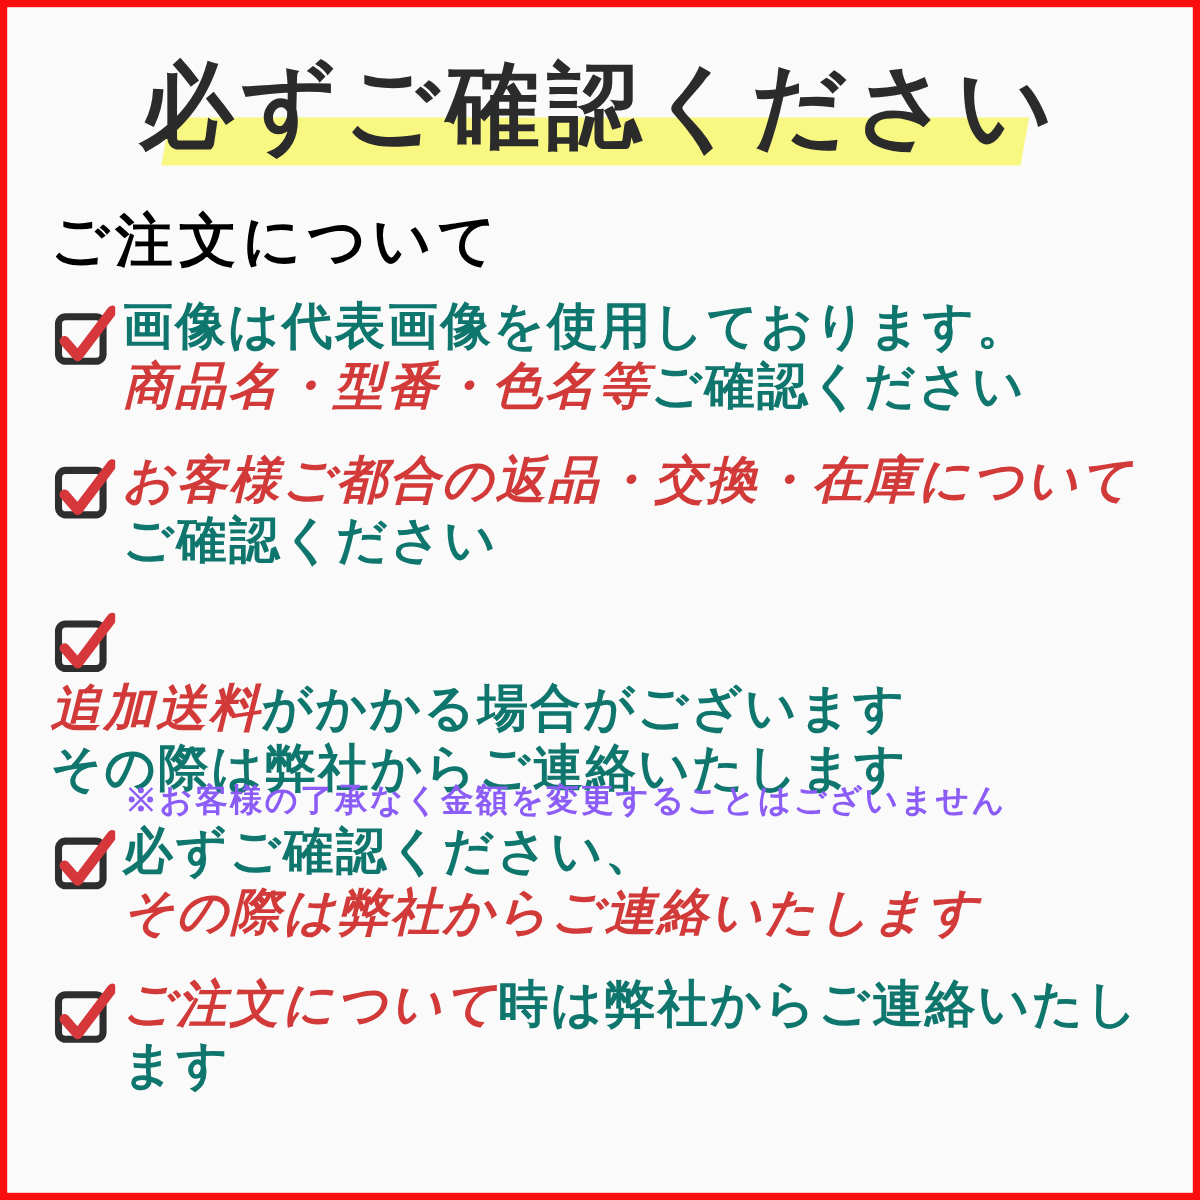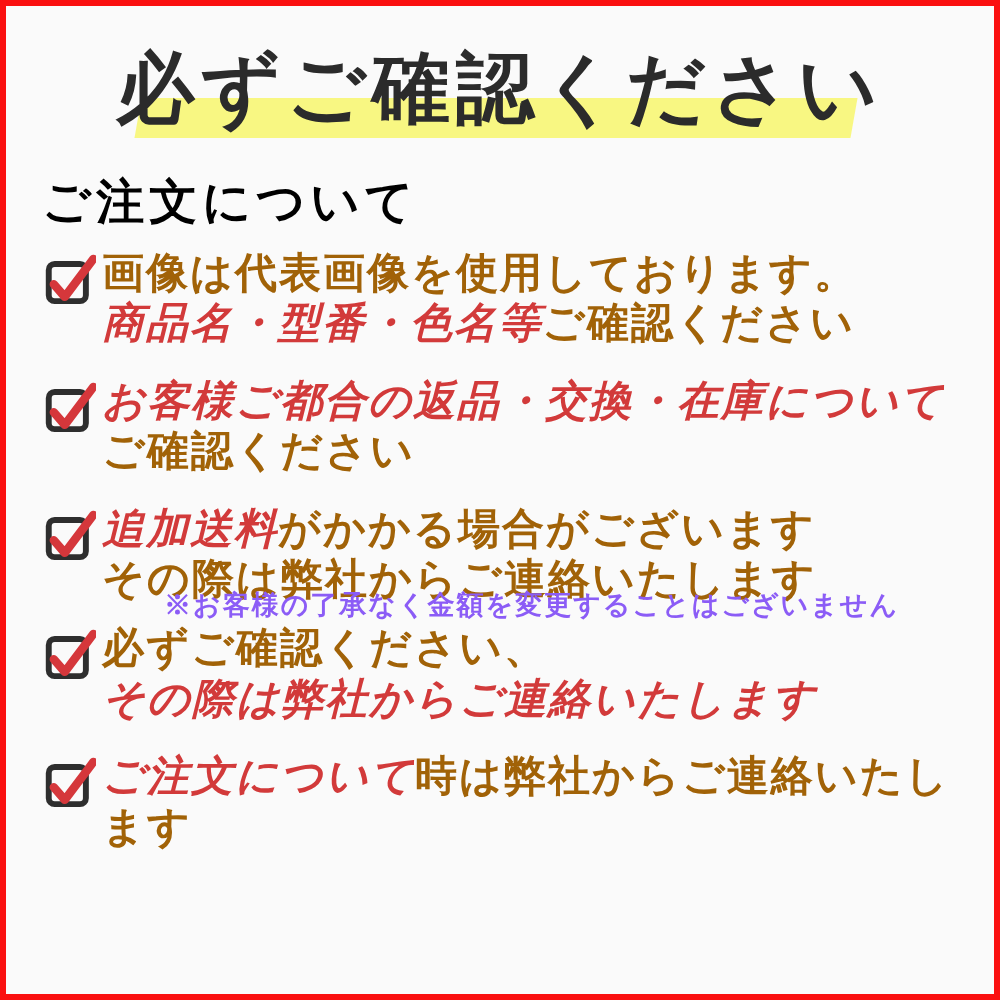--- a/index.html
+++ b/index.html
@@ -57,31 +57,31 @@
     width: 54px; height: 60px;
     margin: 2px 6px 0 0;
   }
   .txt {
     font-size: 42px;
     font-weight: 600;
     letter-spacing: 2px;
     line-height: 1.2;
     color: #2e2e2e;
   }
-  .seg-black { color: #a16207; }
+  .seg-black { color: #0f766e; }
   .seg-red   { color: #d23a3a; font-style: italic; }
   .note {
     margin: -16px 0 0 62px;
     font-size: 27px;
     font-weight: 600;
     letter-spacing: 2px;
     color: #8b5cf6;
     line-height: 1.3;
   }
-  .note-spacer { margin-bottom: 0; }
+  .note-spacer { margin-bottom: 0; flex-direction: column; }
 </style>
 </head>
 <body>
 
 <div class="page">
 
   <div class="title-wrap">
     <span class="title-highlight"></span>
     <h1 class="page-title">必ずご確認ください</h1>
   </div>

